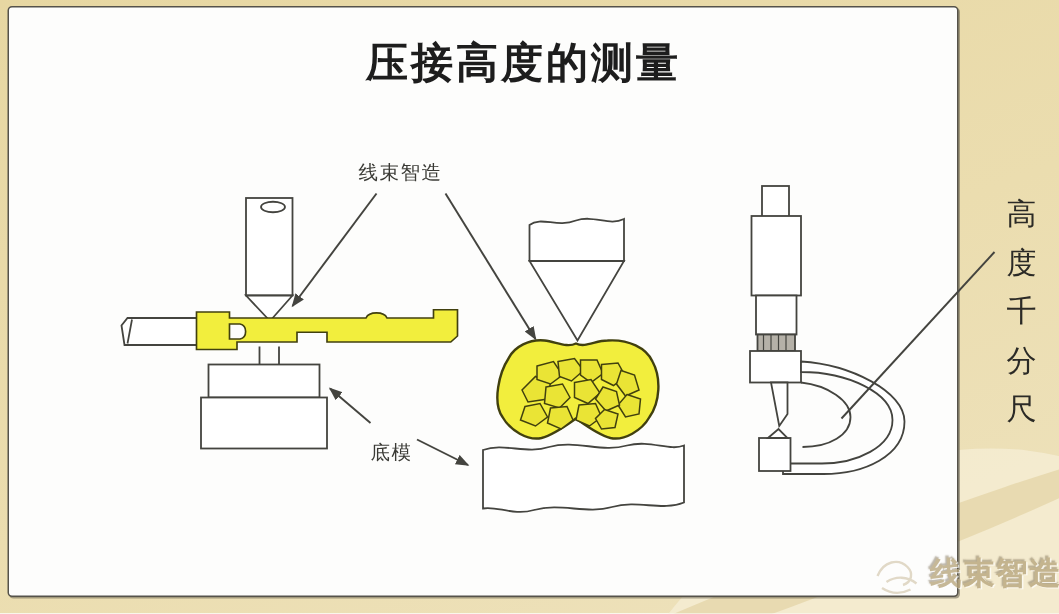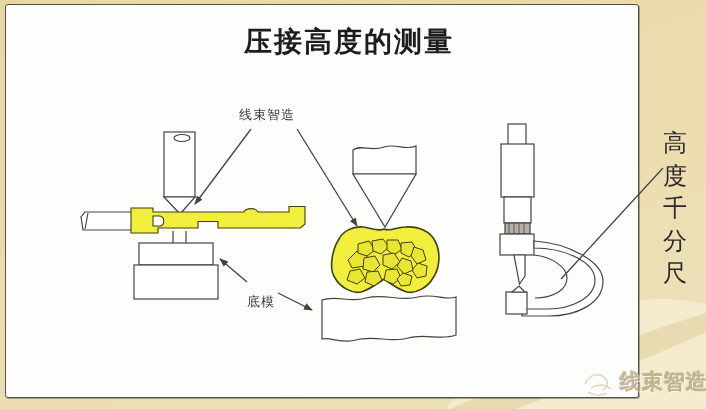--- a/index.html
+++ b/index.html
@@ -37,21 +37,21 @@
   .diagram-label{
     position:absolute; font-size:13px; letter-spacing:1px;
     color:var(--label-text,#3a3a35); white-space:nowrap;
   }
   .label-wire-barrel{ left:233px; top:101px; }
   .label-bottom-die{ left:241px; top:288px; }
   .overlay{ position:absolute; left:0; top:0; pointer-events:none; }
   .side-note{
     position:absolute; left:663px; top:127px; width:28px;
     font-family:"Liberation Serif", serif;
-    font-size:24px; line-height:32.5px; text-align:left;
+    font-size:20px; line-height:32.5px; text-align:right;
     word-break:break-all; color:#2b2a26;
   }
   .watermark{
     position:absolute; left:580px; top:366px; display:flex; align-items:center;
     z-index:5;
   }
   .watermark-text{
     font-size:21px; font-weight:bold; letter-spacing:1px;
     color:var(--watermark,#b9a77f); opacity:.8;
     text-shadow:1px 1px 0 rgba(255,255,255,.85), -1px -1px 1px rgba(104,90,62,.55);

